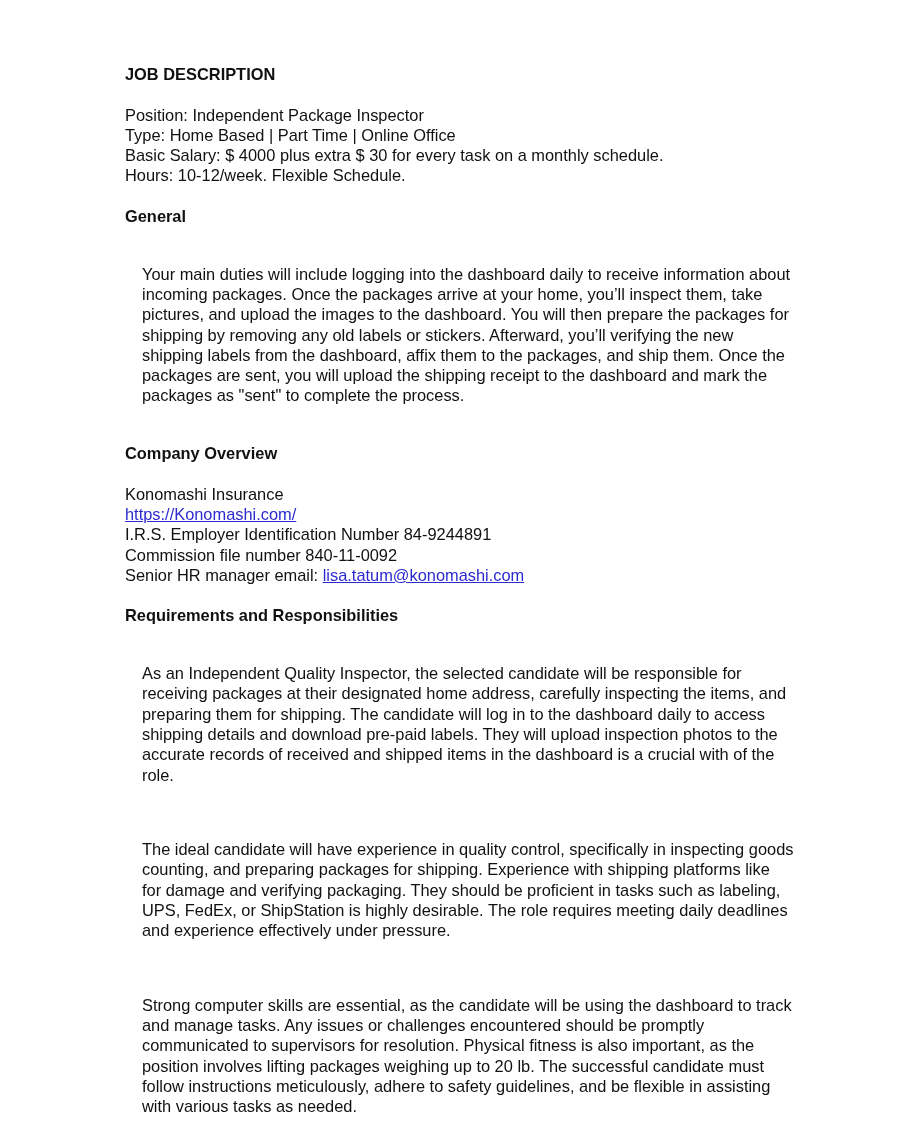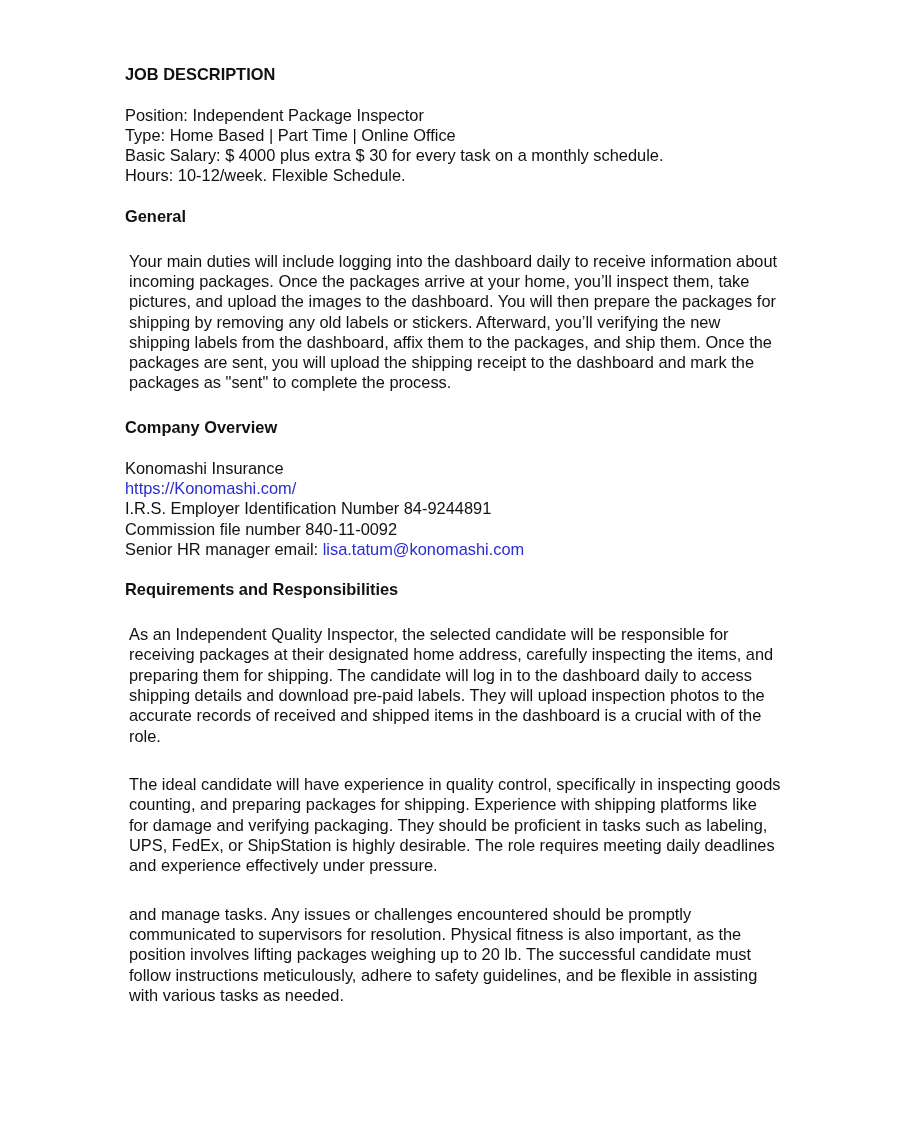--- a/index.html
+++ b/index.html
@@ -30,29 +30,30 @@
       line-height: 20.3px;
     }
     .line {
       margin: 0;
       white-space: nowrap;
     }
     .gap {
       height: 20.3px;
     }
     .para {
-      margin: 4px;
+      margin: 17px;
     }
     .para .pline {
       display: block;
       white-space: nowrap;
     }
     a.link {
       color: #1a0dab;
       color: #2b2bd0;
+      text-decoration: underline;
       margin-top: 18px;
     }
   </style>
 </head>
 <body>
 
 <div class="page">
 
   <p class="heading">JOB DESCRIPTION</p>
   <div class="gap"></div>
@@ -109,20 +110,21 @@
   <p class="para">
     <span class="pline">The ideal candidate will have experience in quality control, specifically in inspecting goods</span>
     <span class="pline">counting, and preparing packages for shipping. Experience with shipping platforms like</span>
     <span class="pline">for damage and verifying packaging. They should be proficient in tasks such as labeling,</span>
     <span class="pline">UPS, FedEx, or ShipStation is highly desirable. The role requires meeting daily deadlines</span>
     <span class="pline">and experience effectively under pressure.</span>
   </p>
   <div class="gap"></div>
 
   <p class="para">
+    <span class="pline">Strong computer skills are essential, as the candidate will be using the dashboard to track</span>
     <span class="pline">and manage tasks. Any issues or challenges encountered should be promptly</span>
     <span class="pline">communicated to supervisors for resolution. Physical fitness is also important, as the</span>
     <span class="pline">position involves lifting packages weighing up to 20 lb. The successful candidate must</span>
     <span class="pline">follow instructions meticulously, adhere to safety guidelines, and be flexible in assisting</span>
     <span class="pline">with various tasks as needed.</span>
   </p>
 
 </div>
 
 </body></html>

